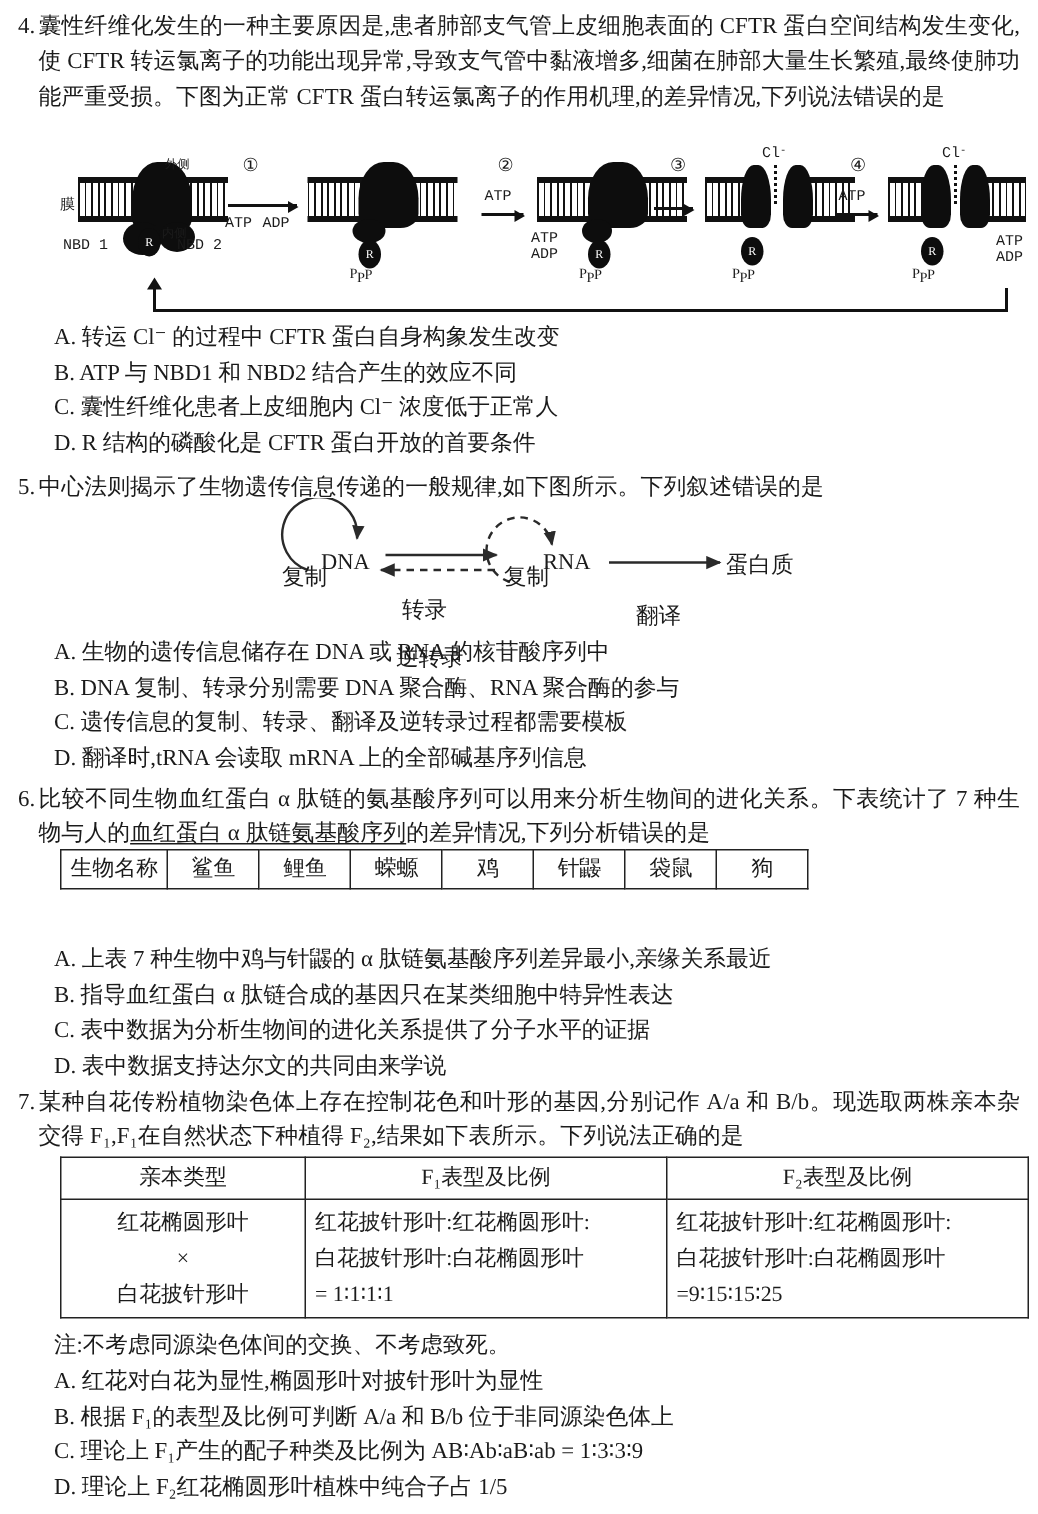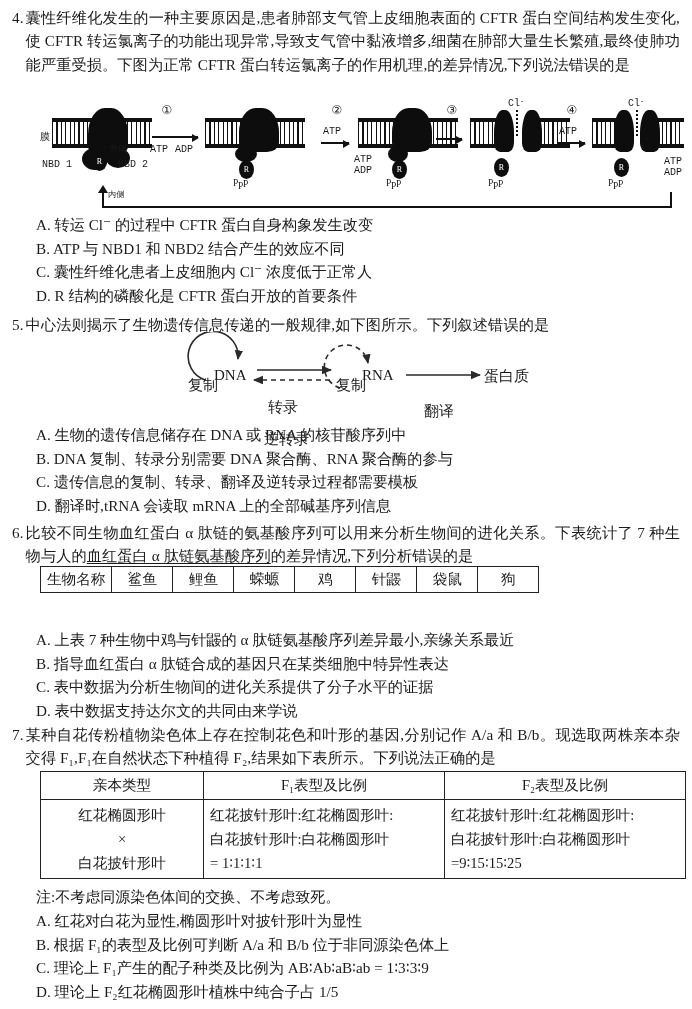--- a/index.html
+++ b/index.html
@@ -107,21 +107,21 @@
     width: 636px;
     height: 104px;
   }
   .fig-lab {
     position: absolute;
     font-size: 10px;
     line-height: 11px;
     font-family: Liberation Mono, monospace;
     white-space: nowrap;
   }
-  .fig-lab.tiny { font-size: 8.2px; line-height: 9px; margin-top: 38px; }
+  .fig-lab.tiny { font-size: 8.2px; line-height: 9px; }
   .stage { position: absolute; top: 0; }
   .mem {
     position: absolute;
     width: 100px;
     height: 30px;
     top: 14px;
     background:
       repeating-linear-gradient(to right,
         #111 0px, #111 1.2px, transparent 1.2px, transparent 4.4px);
     border-top: 4px solid #111;

